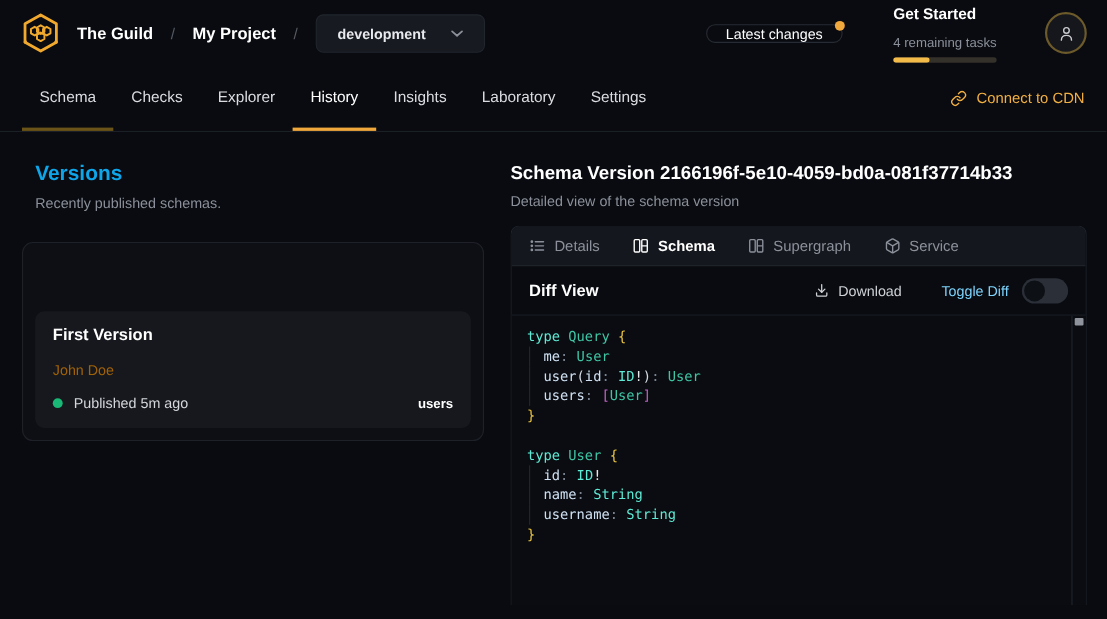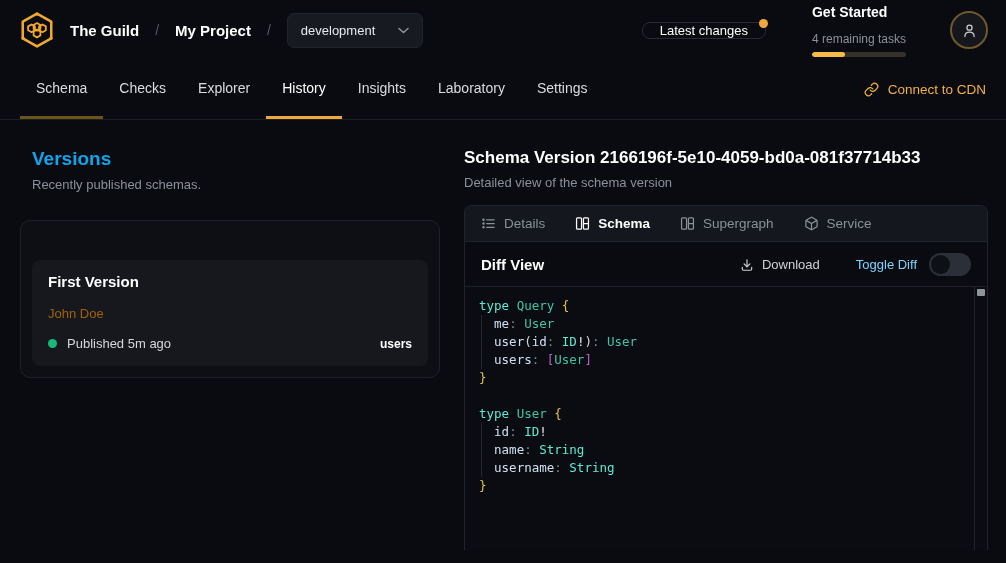--- a/index.html
+++ b/index.html
@@ -14,21 +14,21 @@
 
   
   .header { height:60px; display:flex; align-items:center; padding:0 18px; }
   .logo { width:38px; height:38px; flex:none; cursor:pointer; }
   .crumbs { display:flex; align-items:center; gap:16px; margin-left:14px; }
   .crumb { font-size:15px; font-weight:600; color:#fff; cursor:pointer; }
   .crumb-sep { font-size:14px; color:#565b64; }
   .target-btn {
     display:flex; align-items:center; gap:23px;
     background:#171a21; border:1px solid #21252c; border-radius:7px;
-    padding:9px 13px; font-size:13px; color:#e8eaed; cursor:pointer;
+    padding:9px 19px; font-size:13px; color:#e8eaed; cursor:pointer;font-weight:bold;
   }
   .chev { color:#8b909a; }
   .hspacer { flex:1; }
   .latest-btn {
     position:relative; border:1px solid #272b33; border-radius:8px;
     background:transparent; padding:0 17px; font-size:13px; color:#fff;
     cursor:pointer; margin-right:46px; font-family:inherit;
   }
   .latest-dot { position:absolute; top:-4px; right:-3px; width:9px; height:9px;
     border-radius:50%; background:#f0a73c; }
@@ -56,21 +56,21 @@
     color:#f3b042; font-size:13.5px; cursor:pointer;
   }
 
   
   .main { display:flex; padding:28px 18px 0 20px; }
   .left-col { width:420px; flex:none; }
   .panel-title { margin:0 0 7px 12px; font-size:19px; font-weight:700; color:#0ea5e9; }
   .panel-sub { margin-left:12px; font-size:13px; color:#8b909a; }
   .versions-card {
     margin-top:28px; background:#0d0f14; border:1px solid #1e2128;
-    border-radius:10px; padding:39px 11px 11px;
+    border-radius:10px; padding:62px 11px 11px;
   }
   .version-item { background:#16181d; border-radius:8px; padding:13px 16px 15px; cursor:pointer; }
   .version-name { font-size:15px; font-weight:600; color:#fff; }
   .version-author { font-size:13px; color:#a16207; margin-top:16px; }
   .version-meta { display:flex; align-items:center; margin-top:15px; }
   .status-dot { width:9px; height:9px; border-radius:50%; background:#19b877; margin-right:10px; }
   .version-status { font-size:13px; color:#d4d7db; }
   .service-badge { margin-left:auto; font-size:12px; font-weight:700; color:#fff; }
 
   .right-col { flex:1; margin-left:24px; min-width:0; }
@@ -84,21 +84,21 @@
   }
   .tab-strip {
     display:flex; align-items:center; gap:30px; height:36px; padding:0 16px;
     background:#14171d; border-bottom:1px solid #20242c; flex:none;
   }
   .dtab { display:flex; align-items:center; gap:8px; font-size:13.5px; color:#8b909a; cursor:pointer; }
   .dtab.active { color:#fff; font-weight:600; }
   .diff-header { display:flex; align-items:center; height:45px; padding:0 16px;
     border-bottom:1px solid #1d2128; flex:none; }
   .diff-title { font-size:15px; font-weight:700; color:#fff; }
-  .download-btn { margin-left:auto; display:flex; align-items:flex-end; gap:8px;
+  .download-btn { margin-left:auto; display:flex; align-items:flex-start; gap:8px;
     color:#ced1d6; font-size:13px; cursor:pointer; }
   .toggle-label { margin-left:36px; font-size:13px; color:#7dd3fc; }
   .switch { margin-left:12px; width:42px; height:23px; border-radius:12px;
     background:#2b2f38; position:relative; cursor:pointer; flex:none; }
   .switch .knob { position:absolute; left:2px; top:2px; width:19px; height:19px;
     border-radius:50%; background:#0d1015; transition:left .15s; }
 
   .code-wrap { position:relative; flex:1; background:#0a0c11; overflow:hidden; }
   .code-pre {
     margin:0; padding:10px 14px;

